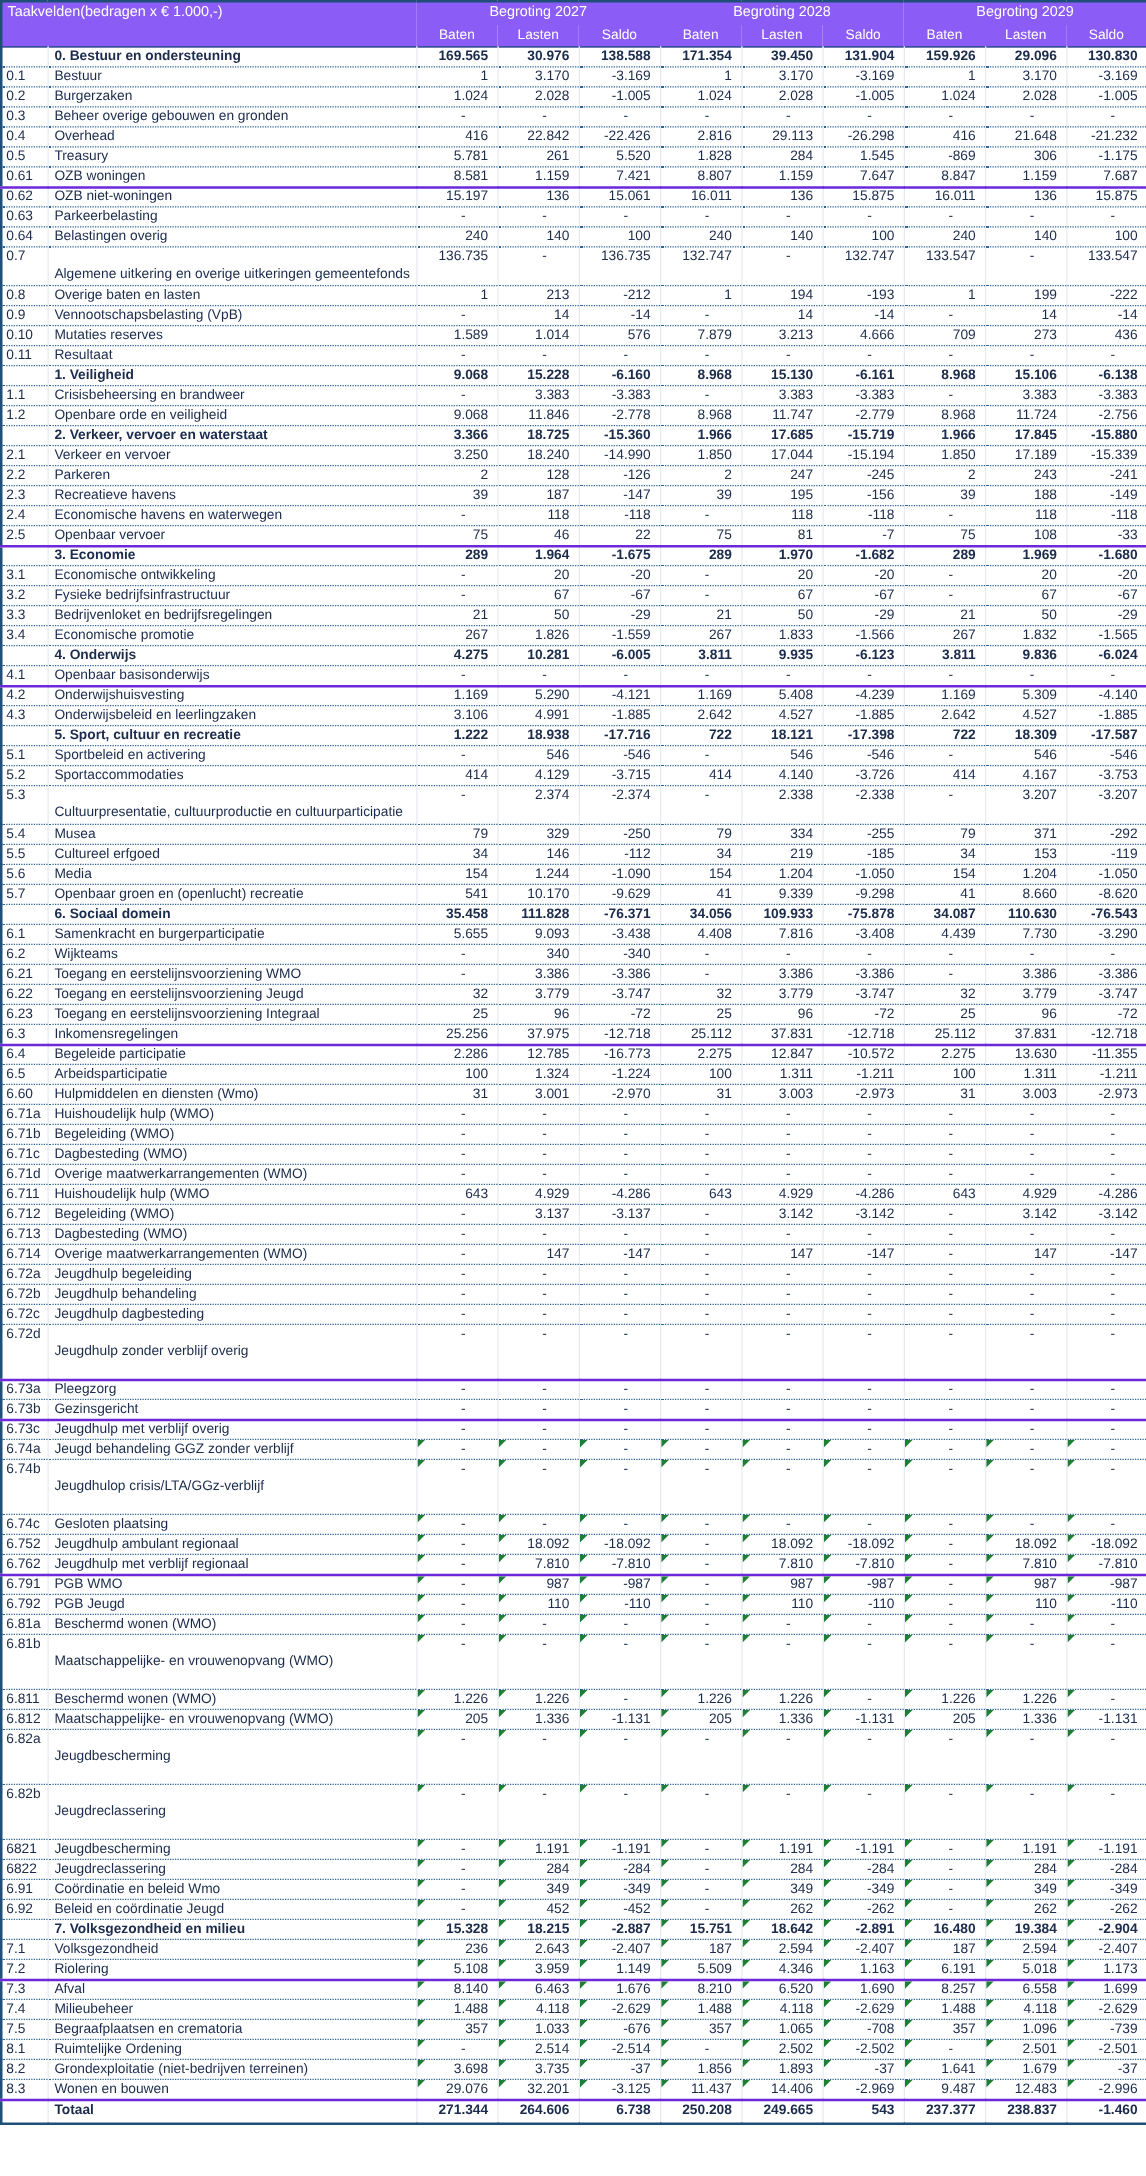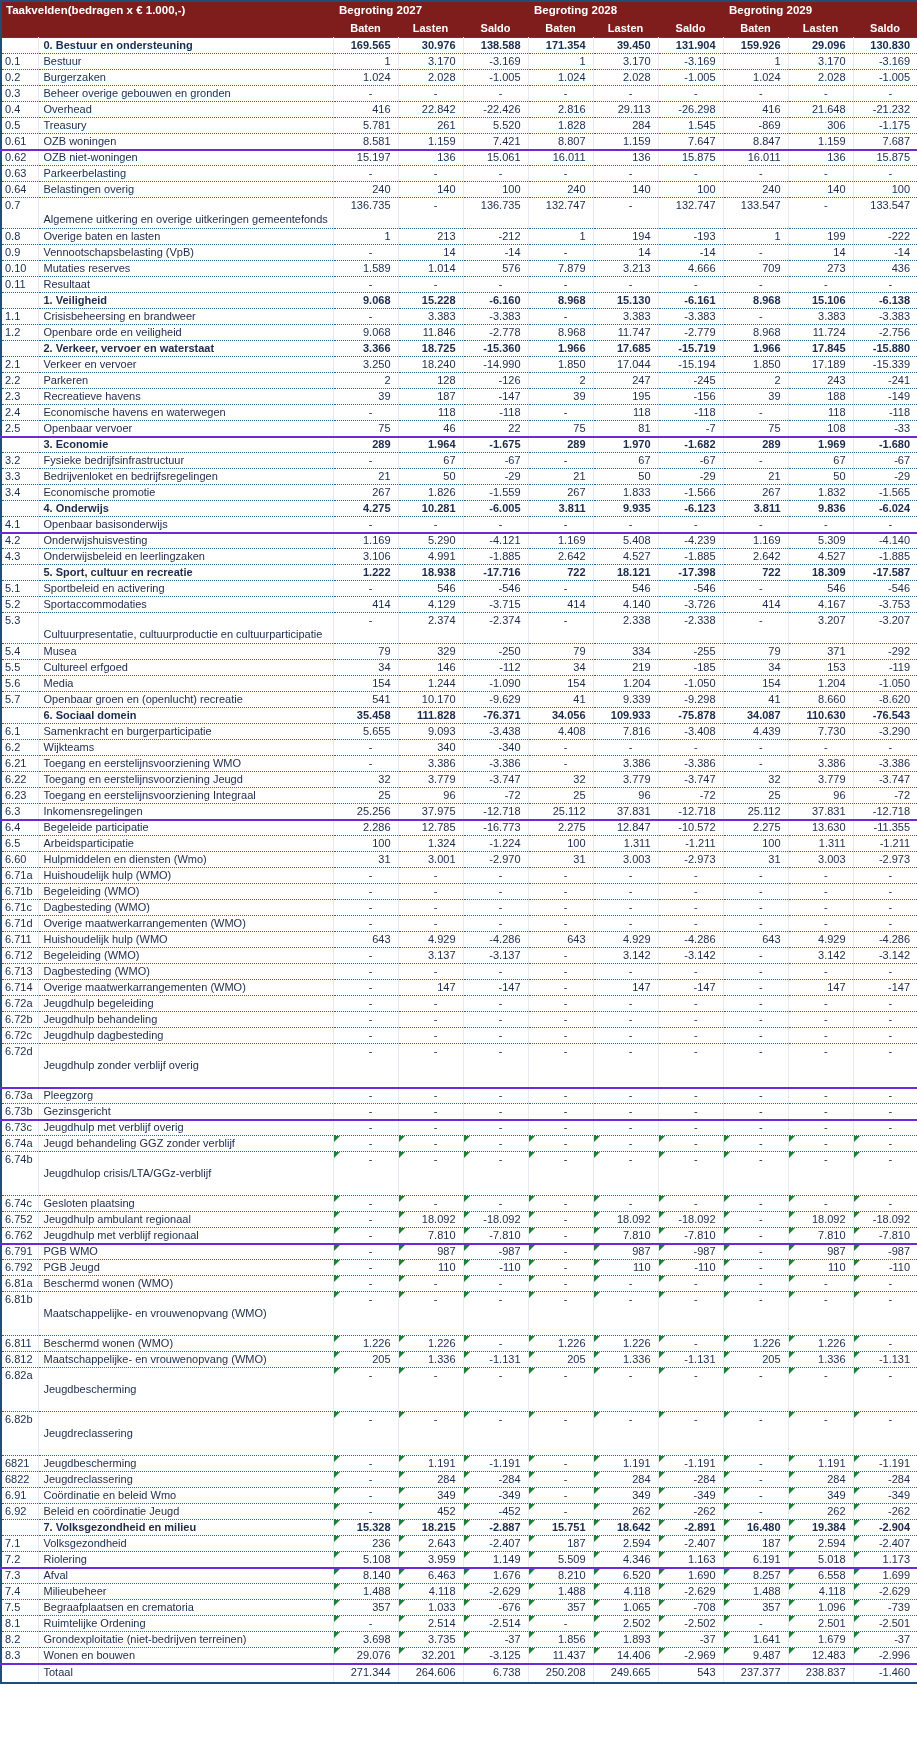--- a/index.html
+++ b/index.html
@@ -1,37 +1,37 @@
 <!DOCTYPE html>
 <html><head>
 <meta charset="utf-8">
 <style>
   html,body{margin:0;padding:0;background:#ffffff;}
   body{font-family:"Liberation Sans", sans-serif;-webkit-font-smoothing:antialiased;}
   .sheet{width:917px;}
   table{border-collapse:collapse;table-layout:fixed;width:917px;background:#fff;
         font-size:11px;line-height:1.2;color:#1b2b4c;border:2px solid #1f4e79;}
   
-  thead th{background:#7f1d1d;color:#ffffff;font-weight:bold;padding:0 6px;}
+  thead th{background:#8b5cf6;color:#ffffff;font-weight:normal;padding:0 6px;}
   thead tr.groups th{height:18px;font-size:11.5px;}
   thead tr.groups th.title{text-align:left;padding-left:4px;}
-  thead tr.groups th.year{text-align:left;}
+  thead tr.groups th.year{text-align:center;}
   thead tr.cols th{height:17px;font-size:11px;text-align:center;padding:0 4px;}
   thead{border-bottom:1px solid #1f4e79;}
   
   tbody tr{height:16px;}
   tbody tr + tr{border-top:1px dotted #2f6496;}
   tbody tr.solid-top{border-top:2px solid #6d28d9;}
   tbody td{vertical-align:middle;padding:0 2px;overflow:hidden;}
   td.code{padding-left:3px;border-right:1px solid #e6eaf0;}
   td.lbl{padding-left:5px;}
   td.val{text-align:right;padding-right:7px;position:relative;border-left:1px solid #e6eaf0;}
   td.val.dash{padding-right:25px;}
   tr.section{font-weight:bold;}
-  tr.total{font-weight:normal;height:19px;}
+  tr.total{font-weight:bold;height:19px;}
   tr.tall{height:31px;margin-left:32px;}
   tr.xl{height:44px;}
   tr.tall td, tr.xl td{vertical-align:top;padding-top:1px;}
   tr.tall td.lbl{vertical-align:bottom;padding-bottom:2px;}
   tr.xl td.lbl{vertical-align:middle;}
   
   td.val.flag::before{content:"";position:absolute;left:0;top:0;width:0;height:0;
     border-top:6px solid #1e7e34;border-right:6px solid transparent;}
 </style>
 </head>
@@ -392,20 +392,33 @@
           <td class="val">1.964</td>
           <td class="val">-1.675</td>
           <td class="val">289</td>
           <td class="val">1.970</td>
           <td class="val">-1.682</td>
           <td class="val">289</td>
           <td class="val">1.969</td>
           <td class="val">-1.680</td>
         </tr>
         <tr class="item">
+          <td class="code">3.1</td>
+          <td class="lbl">Economische ontwikkeling</td>
+          <td class="val dash">-</td>
+          <td class="val">20</td>
+          <td class="val">-20</td>
+          <td class="val dash">-</td>
+          <td class="val">20</td>
+          <td class="val">-20</td>
+          <td class="val dash">-</td>
+          <td class="val">20</td>
+          <td class="val">-20</td>
+        </tr>
+        <tr class="item">
           <td class="code">3.2</td>
           <td class="lbl">Fysieke bedrijfsinfrastructuur</td>
           <td class="val dash">-</td>
           <td class="val">67</td>
           <td class="val">-67</td>
           <td class="val dash">-</td>
           <td class="val">67</td>
           <td class="val">-67</td>
           <td class="val dash">-</td>
           <td class="val">67</td>

